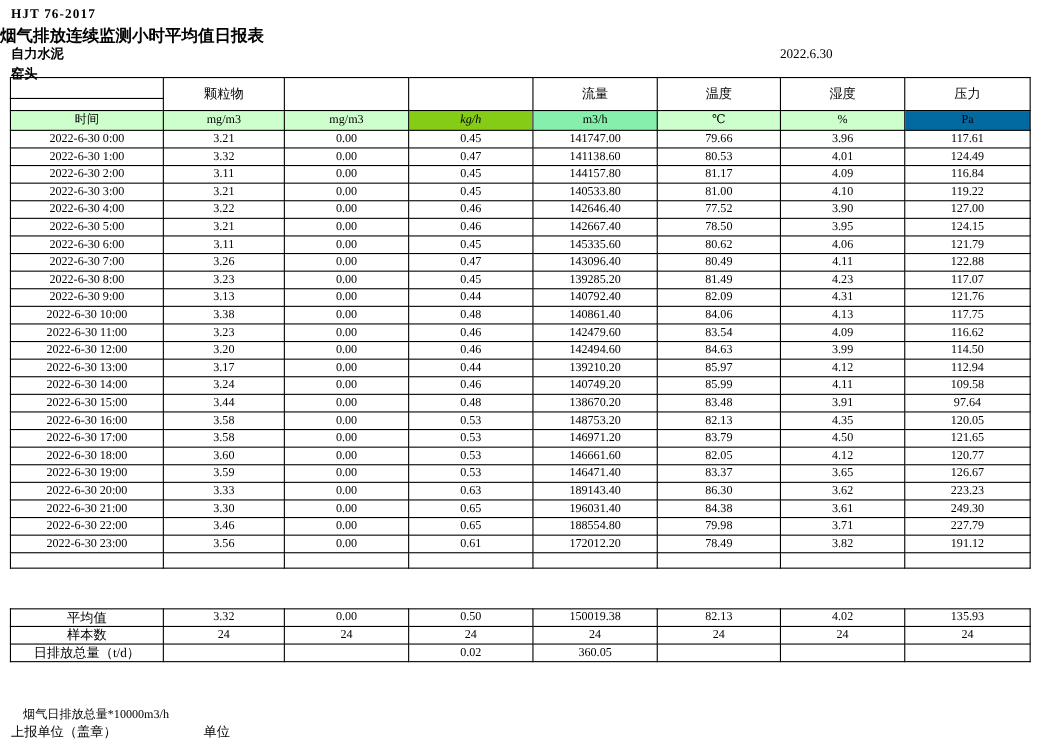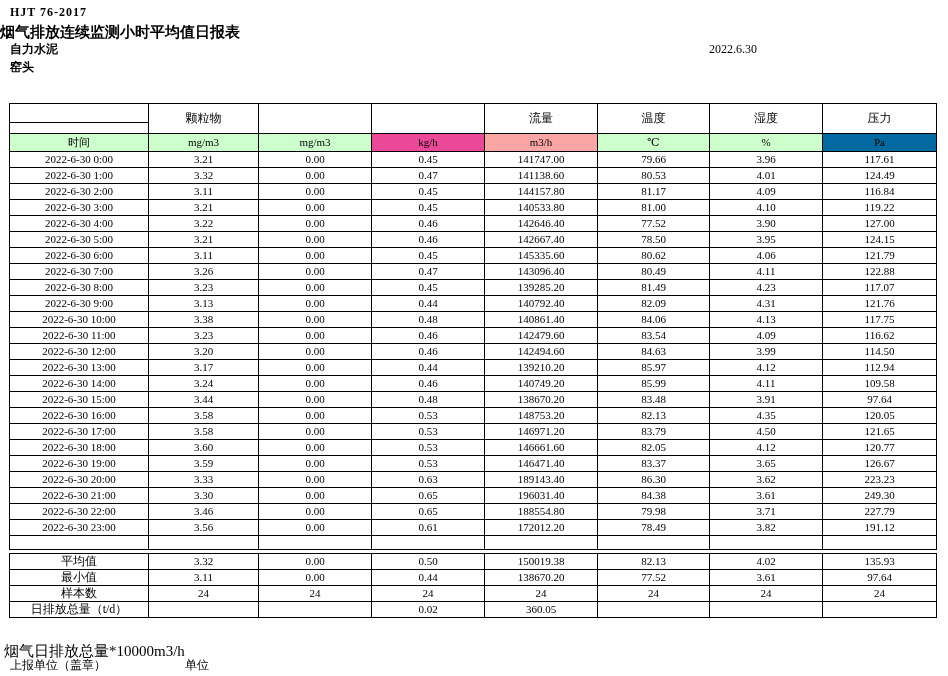--- a/index.html
+++ b/index.html
@@ -6,33 +6,33 @@
   body { width:948px; height:676px; font-family:"Liberation Serif","DejaVu Serif",serif; color:#000; }
   .page { position:relative; width:948px; height:676px; overflow:hidden; background:#fff; }
 
   .std      { position:absolute; left:10px; top:5px;  font-weight:bold; font-size:12px; letter-spacing:1px; }
   .title    { position:absolute; left:0;   top:23px;  width:912px; text-align:left; font-weight:bold; font-size:15px; }
   .date     { position:absolute; left:709px; top:42px; font-size:12px; }
   .company  { position:absolute; left:10px; top:41px; font-weight:bold; font-size:12px; }
   .station  { position:absolute; left:10px; top:59px; font-weight:bold; font-size:12px; }
 
   table { border-collapse:collapse; table-layout:fixed; position:absolute; left:9px; }
-  .main    { top:103px;  width:927px; }
+  .main    { top:70px;  width:927px; }
   .summary { top:553px; width:927px;border-radius:13px; }
   td { border:1px solid #000; text-align:center; vertical-align:middle; padding:0;
        font-size:11px; line-height:1.1; overflow:hidden; white-space:nowrap; }
   .h1 td        { height:18px; font-size:12px; }
   .h2 td        { height:10px; }
   .unit-row td  { height:17px; }
   .data-row td  { height:15px; }
   .empty-row td { height:13px; }
   .summary td   { height:15px; }
   .label-cell   { font-size:12px; }
 
-  .note        { position:absolute; left:4px;  top:642px; font-size:15px; }
+  .note        { position:absolute; left:21px;  top:642px; font-size:11px; }
   .report-unit { position:absolute; left:10px;  top:657px; font-size:12px; }
   .unit-label  { position:absolute; left:185px; top:657px; font-size:12px; }
 </style>
 </head>
 <body>
 
 <div class="page">
 
   <div class="std">HJT 76-2017</div>
   <div class="title">烟气排放连续监测小时平均值日报表</div>
@@ -62,22 +62,22 @@
         <td rowspan="2">湿度</td>
         <td rowspan="2">压力</td>
       </tr>
       <tr class="h2">
         <td></td>
       </tr>
       <tr class="unit-row">
         <td style="background: rgb(204, 255, 204);">时间</td>
         <td style="background: rgb(204, 255, 204);">mg/m3</td>
         <td style="background: rgb(204, 255, 204);">mg/m3</td>
-        <td style="background: #ec4899;">kg/h</td>
-        <td style="background: #fca5a5;">m3/h</td>
+        <td style="background: #84cc16; font-style: italic;">kg/h</td>
+        <td style="background: #86efac;">m3/h</td>
         <td style="background: rgb(204, 255, 204);">℃</td>
         <td style="background: rgb(204, 255, 204);">%</td>
         <td style="background: #0369a1;">Pa</td>
       </tr>
     </thead>
     <tbody id="data-body">
         <tr class="data-row">
           <td>2022-6-30 0:00</td>
           <td>3.21</td>
           <td>0.00</td>
@@ -346,30 +346,20 @@
           <td class="label-cell">平均值</td>
           <td>3.32</td>
           <td>0.00</td>
           <td>0.50</td>
           <td>150019.38</td>
           <td>82.13</td>
           <td>4.02</td>
           <td>135.93</td>
         </tr>
         <tr>
-          <td class="label-cell">最小值</td>
-          <td>3.11</td>
-          <td>0.00</td>
-          <td>0.44</td>
-          <td>138670.20</td>
-          <td>77.52</td>
-          <td>3.61</td>
-          <td>97.64</td>
-        </tr>
-        <tr>
           <td class="label-cell">样本数</td>
           <td>24</td>
           <td>24</td>
           <td>24</td>
           <td>24</td>
           <td>24</td>
           <td>24</td>
           <td>24</td>
         </tr>
         <tr>

